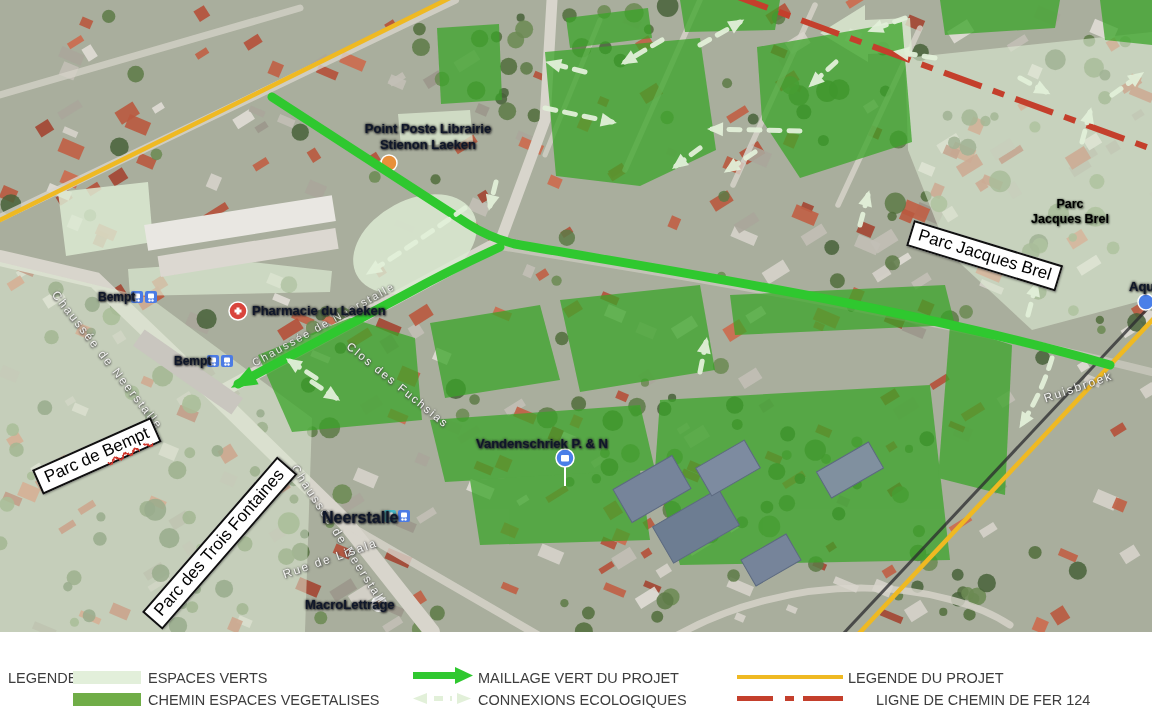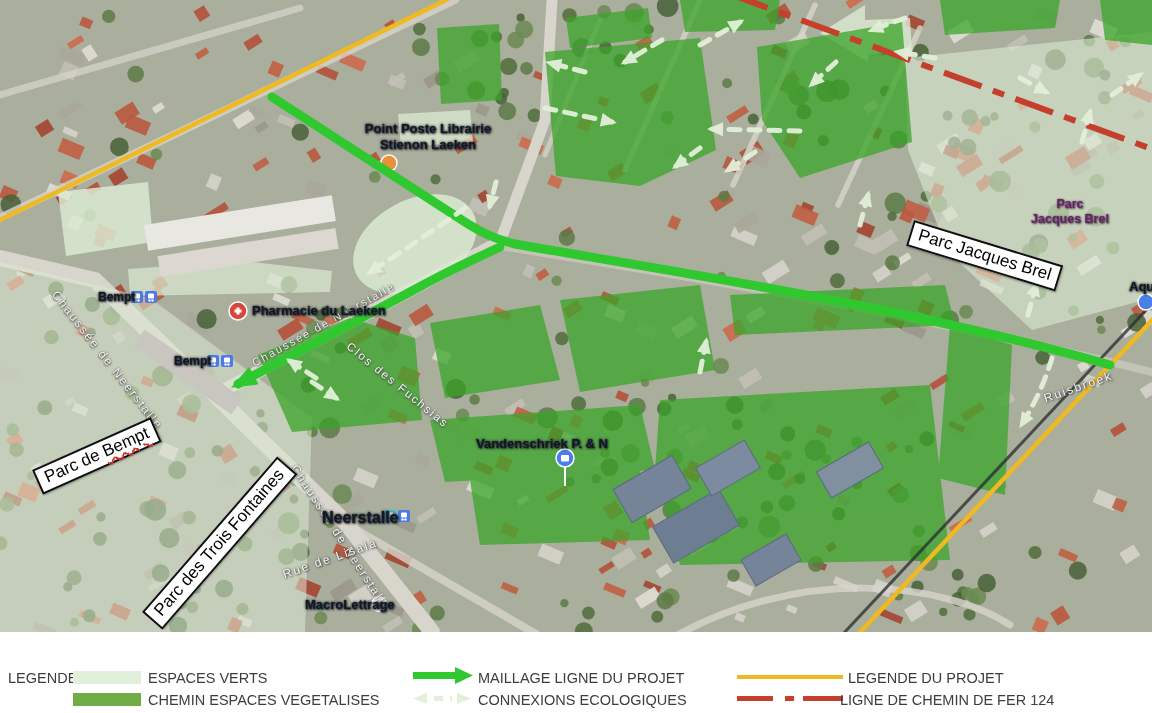--- a/index.html
+++ b/index.html
@@ -6,21 +6,21 @@
   #page{position:relative;width:1152px;height:713px;overflow:hidden;background:#fff;
         font-family:"Liberation Sans",sans-serif;}
   #map{position:absolute;left:0;top:0;width:1152px;height:632px;overflow:hidden;background:#a9ae9d;}
   #map svg{position:absolute;left:0;top:0;}
   
   .glabel{position:absolute;color:#0f172a;font-size:13px;font-weight:bold;white-space:nowrap;
           text-shadow:0 0 2px rgba(45,45,45,.95),0 0 3px rgba(45,45,45,.85),1px 1px 2px rgba(45,45,45,.9);}
   .gstreet{position:absolute;color:#f4f4f2;font-size:12px;font-weight:normal;letter-spacing:2px;
            white-space:nowrap;transform-origin:0 0;
            text-shadow:0 0 2px rgba(70,70,70,.95),1px 1px 2px rgba(70,70,70,.9);}
-  .gpark{position:absolute;color:#701a75;font-size:12.5px;font-weight:bold;text-align:center;line-height:15px;
+  .gpark{position:absolute;color:#000000;font-size:12.5px;font-weight:bold;text-align:center;line-height:15px;
          text-shadow:0 0 2px rgba(60,70,55,.9),1px 1px 2px rgba(60,70,55,.85);}
   
   .boxlabel{position:absolute;background:#fff;border:2px solid #101010;color:#000;
             font-size:17px;padding:1px 7px 2px 7px;white-space:nowrap;transform-origin:0 0;
             box-shadow:1px 1px 2px rgba(0,0,0,.35);}
   .wavy{text-decoration-line:underline;text-decoration-style:wavy;text-decoration-color:#d0342a;
         text-decoration-thickness:2px;text-underline-offset:3px;}
   
   #legend{position:absolute;left:0;top:632px;width:1152px;height:81px;background:#fff;}
   .leg-text{position:absolute;color:#3d3d3d;font-size:14.5px;white-space:nowrap;}
@@ -745,34 +745,34 @@
     <div class="leg-swatch" style="left: 73px; top: 39px; background: rgb(226, 239, 218);"></div>
     <div class="leg-text" style="left:148px;top:38px;">ESPACES VERTS</div>
 
     <div class="leg-swatch" style="left: 73px; top: 61px; background: rgb(112, 173, 71);"></div>
     <div class="leg-text" style="left:148px;top:60px;">CHEMIN ESPACES VEGETALISES</div>
 
     <svg class="leg-line" style="left:410px;top:34px;" width="64" height="19">
       <line x1="3" y1="9.5" x2="47" y2="9.5" stroke="#2fc82f" stroke-width="7"></line>
       <path d="M45,1 L63,9.5 L45,18 Z" fill="#2fc82f"></path>
     </svg>
-    <div class="leg-text" style="left:478px;top:38px;">MAILLAGE LIGNE DU PROJET</div>
+    <div class="leg-text" style="left:478px;top:38px;">MAILLAGE VERT DU PROJET</div>
 
     <svg class="leg-line" style="left:410px;top:58px;" width="64" height="17">
       <path d="M17,3 L3,8.5 L17,14 Z" fill="#e2f0d9"></path>
       <line x1="24" y1="8.5" x2="42" y2="8.5" stroke="#e2f0d9" stroke-width="5" stroke-dasharray="9 7"></line>
       <path d="M47,3 L61,8.5 L47,14 Z" fill="#e2f0d9"></path>
     </svg>
     <div class="leg-text" style="left:478px;top:60px;text-align:center;">CONNEXIONS ECOLOGIQUES</div>
 
     <div class="leg-line" style="left: 737px; top: 43px; width: 106px; height: 4px; background: rgb(239, 185, 34);"></div>
     <div class="leg-text" style="left:848px;top:38px;">LEGENDE DU PROJET</div>
 
     <svg class="leg-line" style="left:737px;top:63px;" width="106" height="7">
       <g fill="#c43f2c">
         <rect x="0" y="1" width="36" height="5"></rect>
           <rect x="48" y="1" width="9" height="5"></rect>
           <rect x="66" y="1" width="40" height="5"></rect>
       </g>
     </svg>
-    <div class="leg-text" style="left:840px;top:60px;text-align:center;">LIGNE DE CHEMIN DE FER 124</div>
+    <div class="leg-text" style="left:876px;top:60px;text-align:center;">LIGNE DE CHEMIN DE FER 124</div>
   </div>
 </div>
 
 </body></html>

